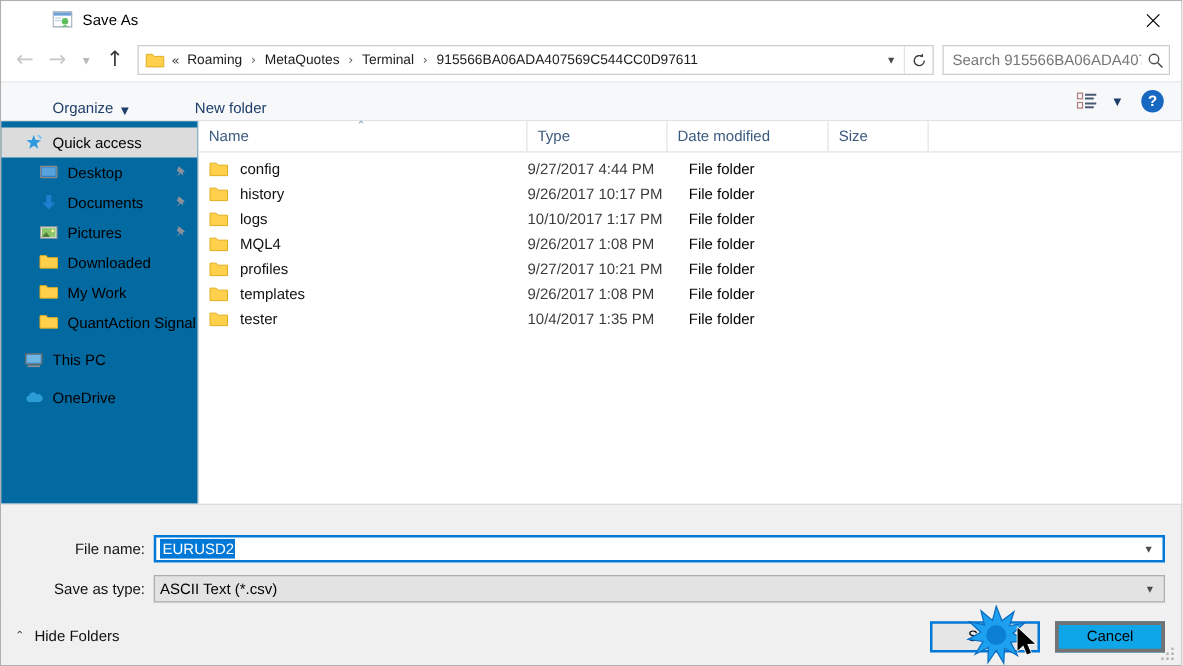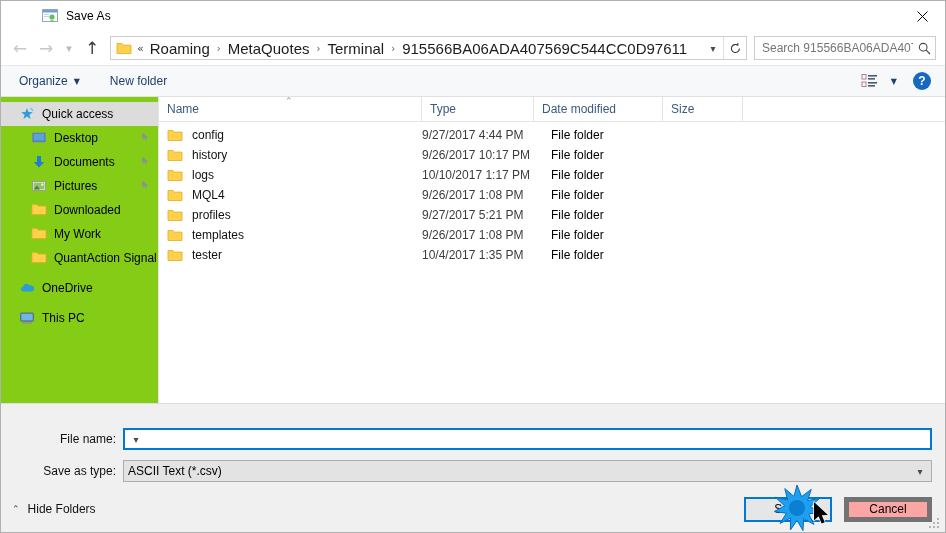--- a/index.html
+++ b/index.html
@@ -114,21 +114,21 @@
     min-width: 0;
   }
   .crumb-chevrons {
     color: #3b3b3b;
     font-size: 11px;
     margin-right: 5px;
     font-family: "DejaVu Sans", sans-serif;
   }
   .crumb {
     color: #1c1c1c;
-    font-size: 15px;
+    font-size: 11px;
     padding: 2px 1px;
   }
   .crumb-sep {
     color: #5a5a5a;
     font-size: 10px;
     margin: 0 6px;
     font-family: "DejaVu Sans", sans-serif;
   }
   #addr-dropdown {
     width: 20px; height: 22px;
@@ -182,23 +182,24 @@
     border-bottom: 1px solid #e1e1e1;
     display: flex;
     align-items: center;
     padding: 0 10px 0 14px;
     box-sizing: border-box;
   }
   .tb-item {
     font-size: 12px;
     color: #1f3f6b;
     display: flex;
-    align-items: center;
+    align-items: flex-end;
     height: 24px;
     padding: 0 4px;
+    margin-left: 23px;
   }
   #tb-organize { margin-right: 22px; }
   .tb-caret {
     font-size: 8px;
     margin-left: 6px;
     color: #1f3f6b;
     font-family: "DejaVu Sans", sans-serif;
   }
   #tb-right {
     margin-left: auto;
@@ -230,21 +231,21 @@
     flex: 1 1 auto;
     display: flex;
     min-height: 0;
     background: #ffffff;
   }
 
   
   #sidebar {
     width: 158px;
     min-width: 158px;
-    background: #84cc16;
+    background: #0369a1;
     border-right: 1px solid #e4e4e4;
     padding-top: 5px;
     box-sizing: border-box;
     overflow: hidden;
   }
   .side-item {
     height: 24px;
     display: flex;
     align-items: center;
     padding-left: 18px;
@@ -427,22 +428,22 @@
   #btn-group {
     margin-left: auto;
     display: flex;
     align-items: center;
   }
   .dlg-btn {
     width: 88px;
     height: 25px;
     font-size: 12px;
     color: #000;
-    background: #fca5a5;
-    border: 5px solid #737373;
+    background: #0ea5e9;
+    border: 3px solid #737373;
     display: flex;
     align-items: center;
     justify-content: center;
     box-sizing: border-box;
   }
   #save-btn {
     border: 2px solid #0078d7;
     background: #e6e6e6;
     margin-right: 12px;
     position: relative;
@@ -666,35 +667,35 @@
           <svg width="16" height="14" viewBox="0 0 16 14">
             <path d="M1 2.5 h5 l1.3 1.6 H15 v8.4 H1 Z" fill="#ffd04b" stroke="#e0ae20" stroke-width="0.8"></path>
           </svg>
         </span>
         <span class="side-label">QuantAction Signal</span>
       </div>
 
       <div class="side-item group">
         <span class="side-icon">
           <svg width="16" height="16" viewBox="0 0 16 16">
-            <path d="M4 11.5 a2.6 2.6 0 0 1 0.2 -5.1 a3.4 3.4 0 0 1 6.3 -0.8 a2.9 2.9 0 0 1 2.6 5.9 Z" fill="#2c9cd6"></path>
-          </svg>
-        </span>
-        <span class="side-label">OneDrive</span>
+            <rect x="1.5" y="3" width="13" height="8.2" rx="0.6" fill="#4a9ad4" stroke="#6d6d6d" stroke-width="1"></rect>
+            <rect x="2.6" y="4" width="10.8" height="6" fill="#6fb6e4"></rect>
+            <rect x="3" y="12.3" width="10" height="1.4" fill="#8f8f8f"></rect>
+          </svg>
+        </span>
+        <span class="side-label">This PC</span>
       </div>
 
       <div class="side-item group">
         <span class="side-icon">
           <svg width="16" height="16" viewBox="0 0 16 16">
-            <rect x="1.5" y="3" width="13" height="8.2" rx="0.6" fill="#4a9ad4" stroke="#6d6d6d" stroke-width="1"></rect>
-            <rect x="2.6" y="4" width="10.8" height="6" fill="#6fb6e4"></rect>
-            <rect x="3" y="12.3" width="10" height="1.4" fill="#8f8f8f"></rect>
-          </svg>
-        </span>
-        <span class="side-label">This PC</span>
+            <path d="M4 11.5 a2.6 2.6 0 0 1 0.2 -5.1 a3.4 3.4 0 0 1 6.3 -0.8 a2.9 2.9 0 0 1 2.6 5.9 Z" fill="#2c9cd6"></path>
+          </svg>
+        </span>
+        <span class="side-label">OneDrive</span>
       </div>
 
     </div>
 
     <div id="filelist">
       <div id="col-headers">
         <div class="col-h c-name">
           <span>Name</span>
           <span id="sort-caret">⌃</span>
         </div>
@@ -770,21 +771,21 @@
 
         <div class="frow">
           <div class="f-name">
             <span class="f-icon">
               <svg width="16" height="14" viewBox="0 0 16 14">
                   <path d="M1 2.5 h5 l1.3 1.6 H15 v8.4 H1 Z" fill="#ffd04b" stroke="#e0ae20" stroke-width="0.8"></path>
                 </svg>
             </span>
             <span>profiles</span>
           </div>
-          <div class="f-date">9/27/2017 5:21 PM</div>
+          <div class="f-date">9/27/2017 10:21 PM</div>
           <div class="f-type">File folder</div>
           <div class="f-size"></div>
         </div>
 
         <div class="frow">
           <div class="f-name">
             <span class="f-icon">
               <svg width="16" height="14" viewBox="0 0 16 14">
                   <path d="M1 2.5 h5 l1.3 1.6 H15 v8.4 H1 Z" fill="#ffd04b" stroke="#e0ae20" stroke-width="0.8"></path>
                 </svg>
@@ -811,20 +812,23 @@
         </div>
 
       </div>
     </div>
   </div>
 
   <div id="bottom">
     <div class="field-row" id="fn-row">
       <div class="field-label">File name:</div>
       <div class="combo" id="filename-combo">
+        <div id="filename-wrap">
+          <span id="filename-value">EURUSD2</span>
+        </div>
         <div class="combo-arrow">
           <span class="chev-down">▾</span>
         </div>
       </div>
     </div>
 
     <div class="field-row" id="ft-row">
       <div class="field-label">Save as type:</div>
       <div class="combo" id="filetype-combo">
         <div class="combo-value">ASCII Text (*.csv)</div>

